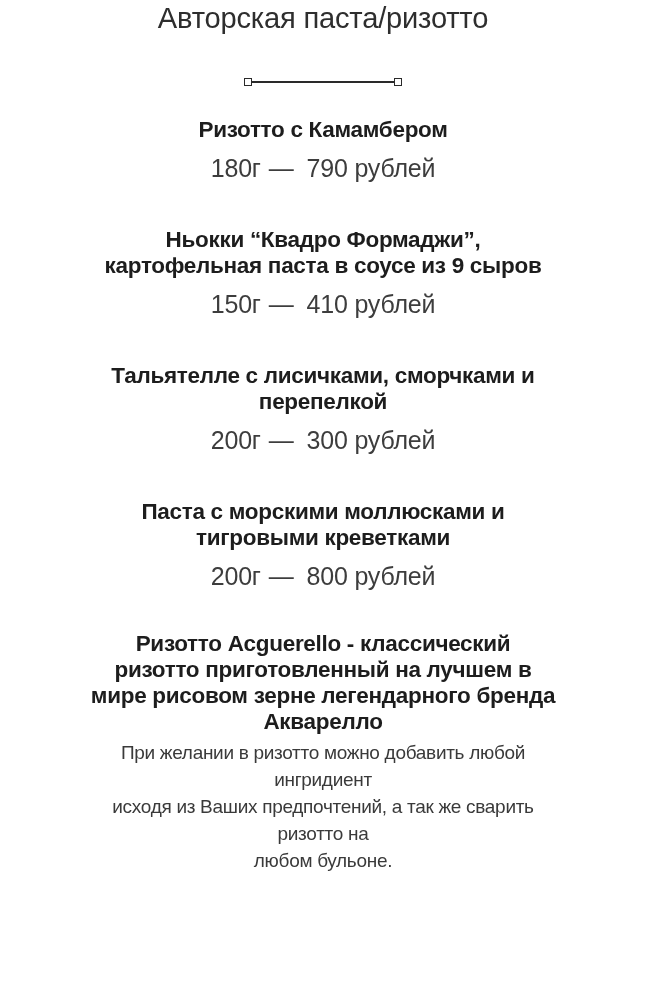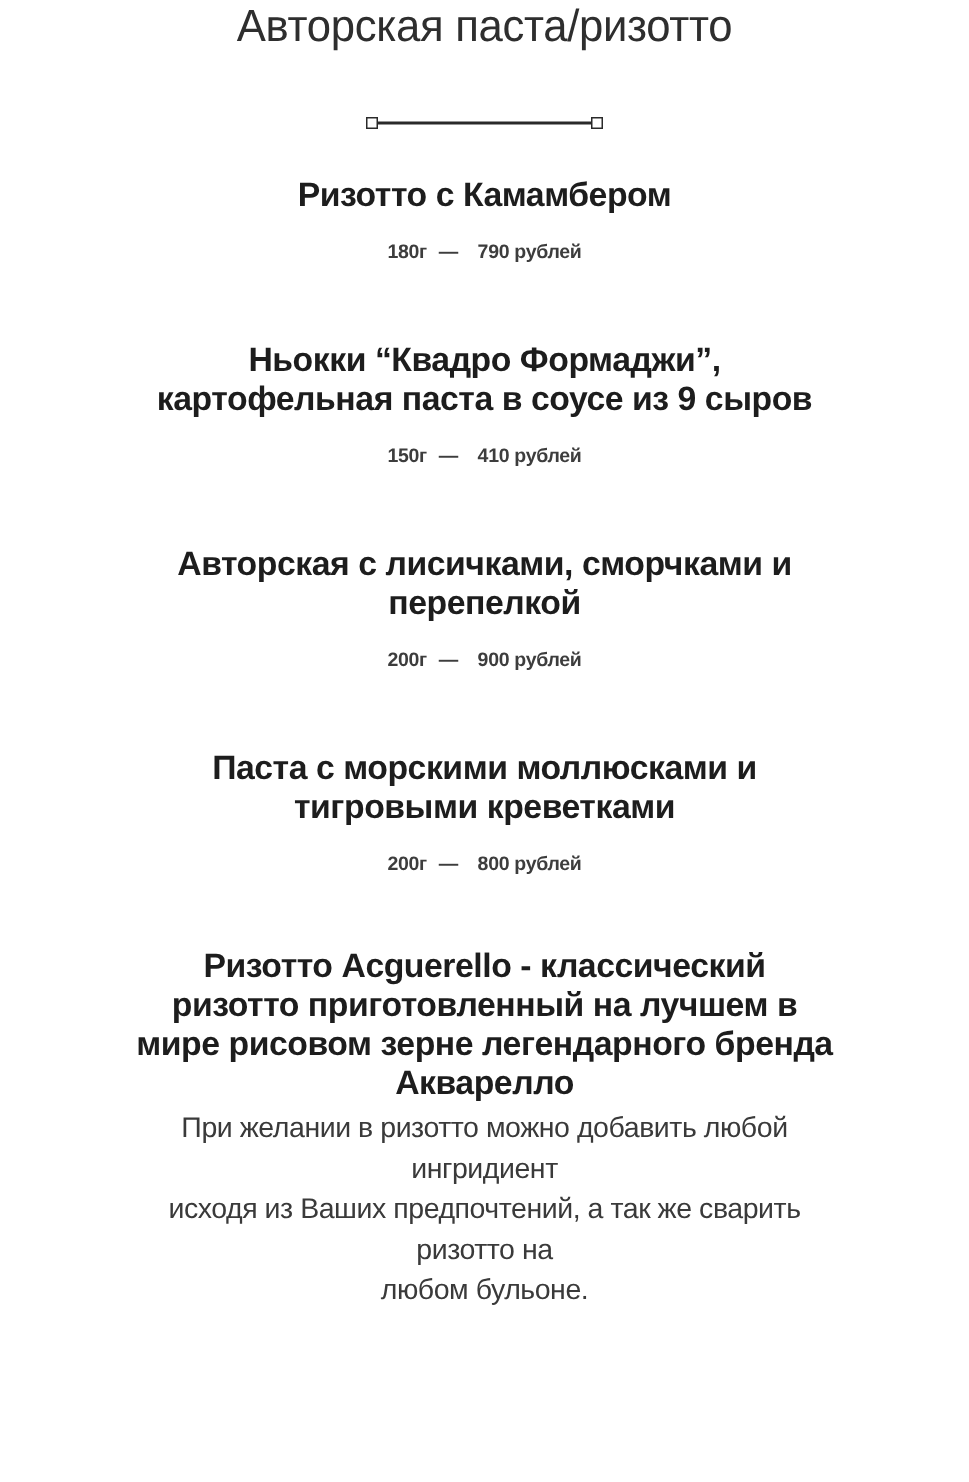--- a/index.html
+++ b/index.html
@@ -67,23 +67,23 @@
     font-size: 19px;
     line-height: 27px;
     font-weight: 400;
     letter-spacing: -0.3px;
     color: #3a3a3a;
     white-space: pre-line;
     max-width: 470px;
   }
   .price-line {
     margin: 14px 0 0 0;
-    font-size: 13px;
+    font-size: 25px;
     line-height: 22px;
-    font-weight: 700;
+    font-weight: 400;
     letter-spacing: -0.2px;
     color: #3d3d3d;
   }
   .price-line .sep {
     display: inline-block;
     margin: 0 13px 0 8px;
   }
 </style>
 </head>
 <body>
@@ -107,24 +107,24 @@
 
   <article class="item">
     <h2 class="item-name">Ньокки “Квадро Формаджи”,
 картофельная паста в соусе из 9 сыров</h2>
     <p class="price-line">
       <span>150г</span><span class="sep">—</span><span>410 рублей</span>
     </p>
   </article>
 
   <article class="item">
-    <h2 class="item-name">Авторская с лисичками, сморчками и
+    <h2 class="item-name">Тальятелле с лисичками, сморчками и
 перепелкой</h2>
     <p class="price-line">
-      <span>200г</span><span class="sep">—</span><span>900 рублей</span>
+      <span>200г</span><span class="sep">—</span><span>300 рублей</span>
     </p>
   </article>
 
   <article class="item">
   </article>
 
   <article class="item">
     <h2 class="item-name">Паста с морскими моллюсками и
 тигровыми креветками</h2>
     <p class="price-line">

